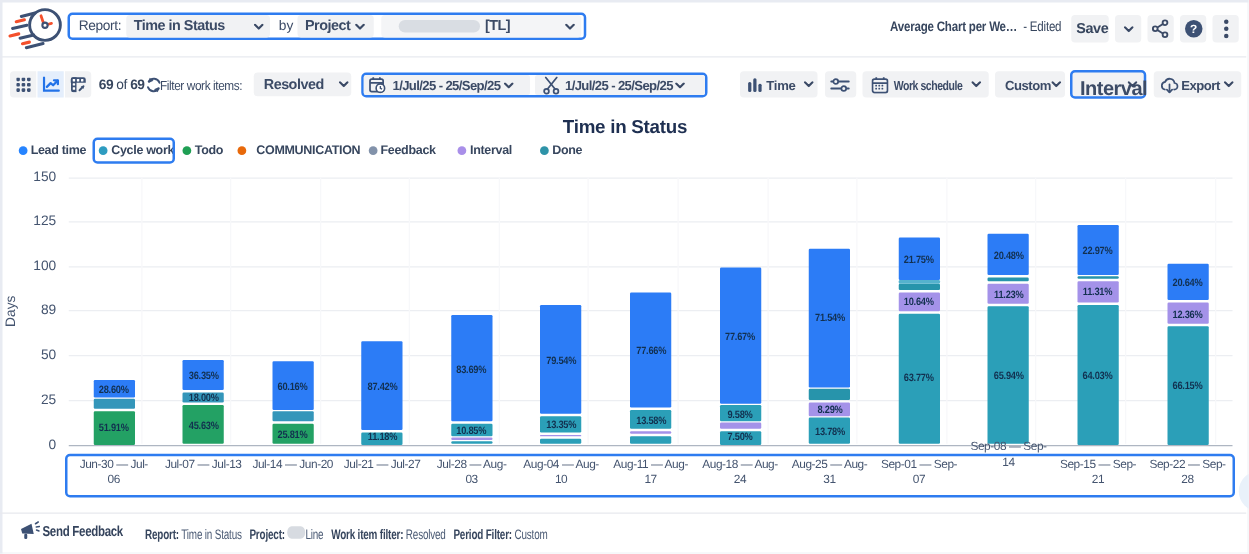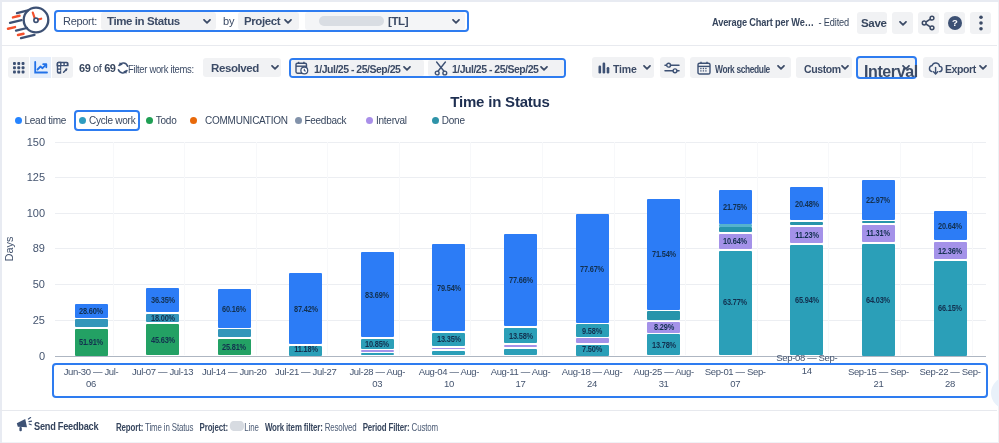--- a/index.html
+++ b/index.html
@@ -3,21 +3,21 @@
 *{margin:0;padding:0;box-sizing:border-box}
 body{font-family:"Liberation Sans",sans-serif;background:#fff;width:999px;height:443px;overflow:hidden}
 #pg{position:relative;width:999px;height:443px;background:#fff;box-shadow:inset 0 2px 0 #e8ebf2, inset 2px 0 0 #e8ebf2, inset -1px 0 0 #eef0f4, inset 0 -1px 0 #f0f2f6}
 .abs{position:absolute}
 .sel{position:absolute;background:#f1f2f4;border-radius:3px}
 .seltx{position:absolute;font-size:11.5px;font-weight:700;color:#3c4b66;white-space:nowrap;letter-spacing:-0.4px}
 .lbl{position:absolute;font-size:8.5px;font-weight:700;color:#12304f;transform:translate(-50%,-50%) scaleX(0.87);white-space:nowrap;letter-spacing:-0.2px}
 .seg{position:absolute;border-radius:1px}
 .tick{position:absolute;font-size:11px;color:#44546f;text-align:right;width:30px;transform:translateY(-50%)}
 .xlab{position:absolute;font-size:9.5px;color:#44546f;text-align:center;line-height:12.5px;transform:translateX(-50%);white-space:nowrap;letter-spacing:-0.35px}
-.leg{position:absolute;font-size:10px;font-weight:400;color:#37465e;white-space:nowrap;letter-spacing:-0.25px}
+.leg{position:absolute;font-size:10px;font-weight:700;color:#37465e;white-space:nowrap;letter-spacing:-0.25px}
 .dot{position:absolute;width:7px;height:7px;border-radius:50%}
 .grid{position:absolute;height:1px;background:#eceef2;left:55px;width:931px}
 .fb{font-weight:700;color:#37465e}
 </style></head><body>
 <div id="pg">
 <svg class="abs" style="left:0px;top:0px" width="54" height="44" viewBox="0 0 54 44">
 <g stroke="#3d5174" stroke-width="2.3" stroke-linecap="round" fill="none">
 <line x1="17" y1="13.2" x2="28" y2="10.4"></line>
 <line x1="10" y1="22.8" x2="21.5" y2="20.2"></line>
 <line x1="16" y1="30.6" x2="27" y2="28.0"></line>

